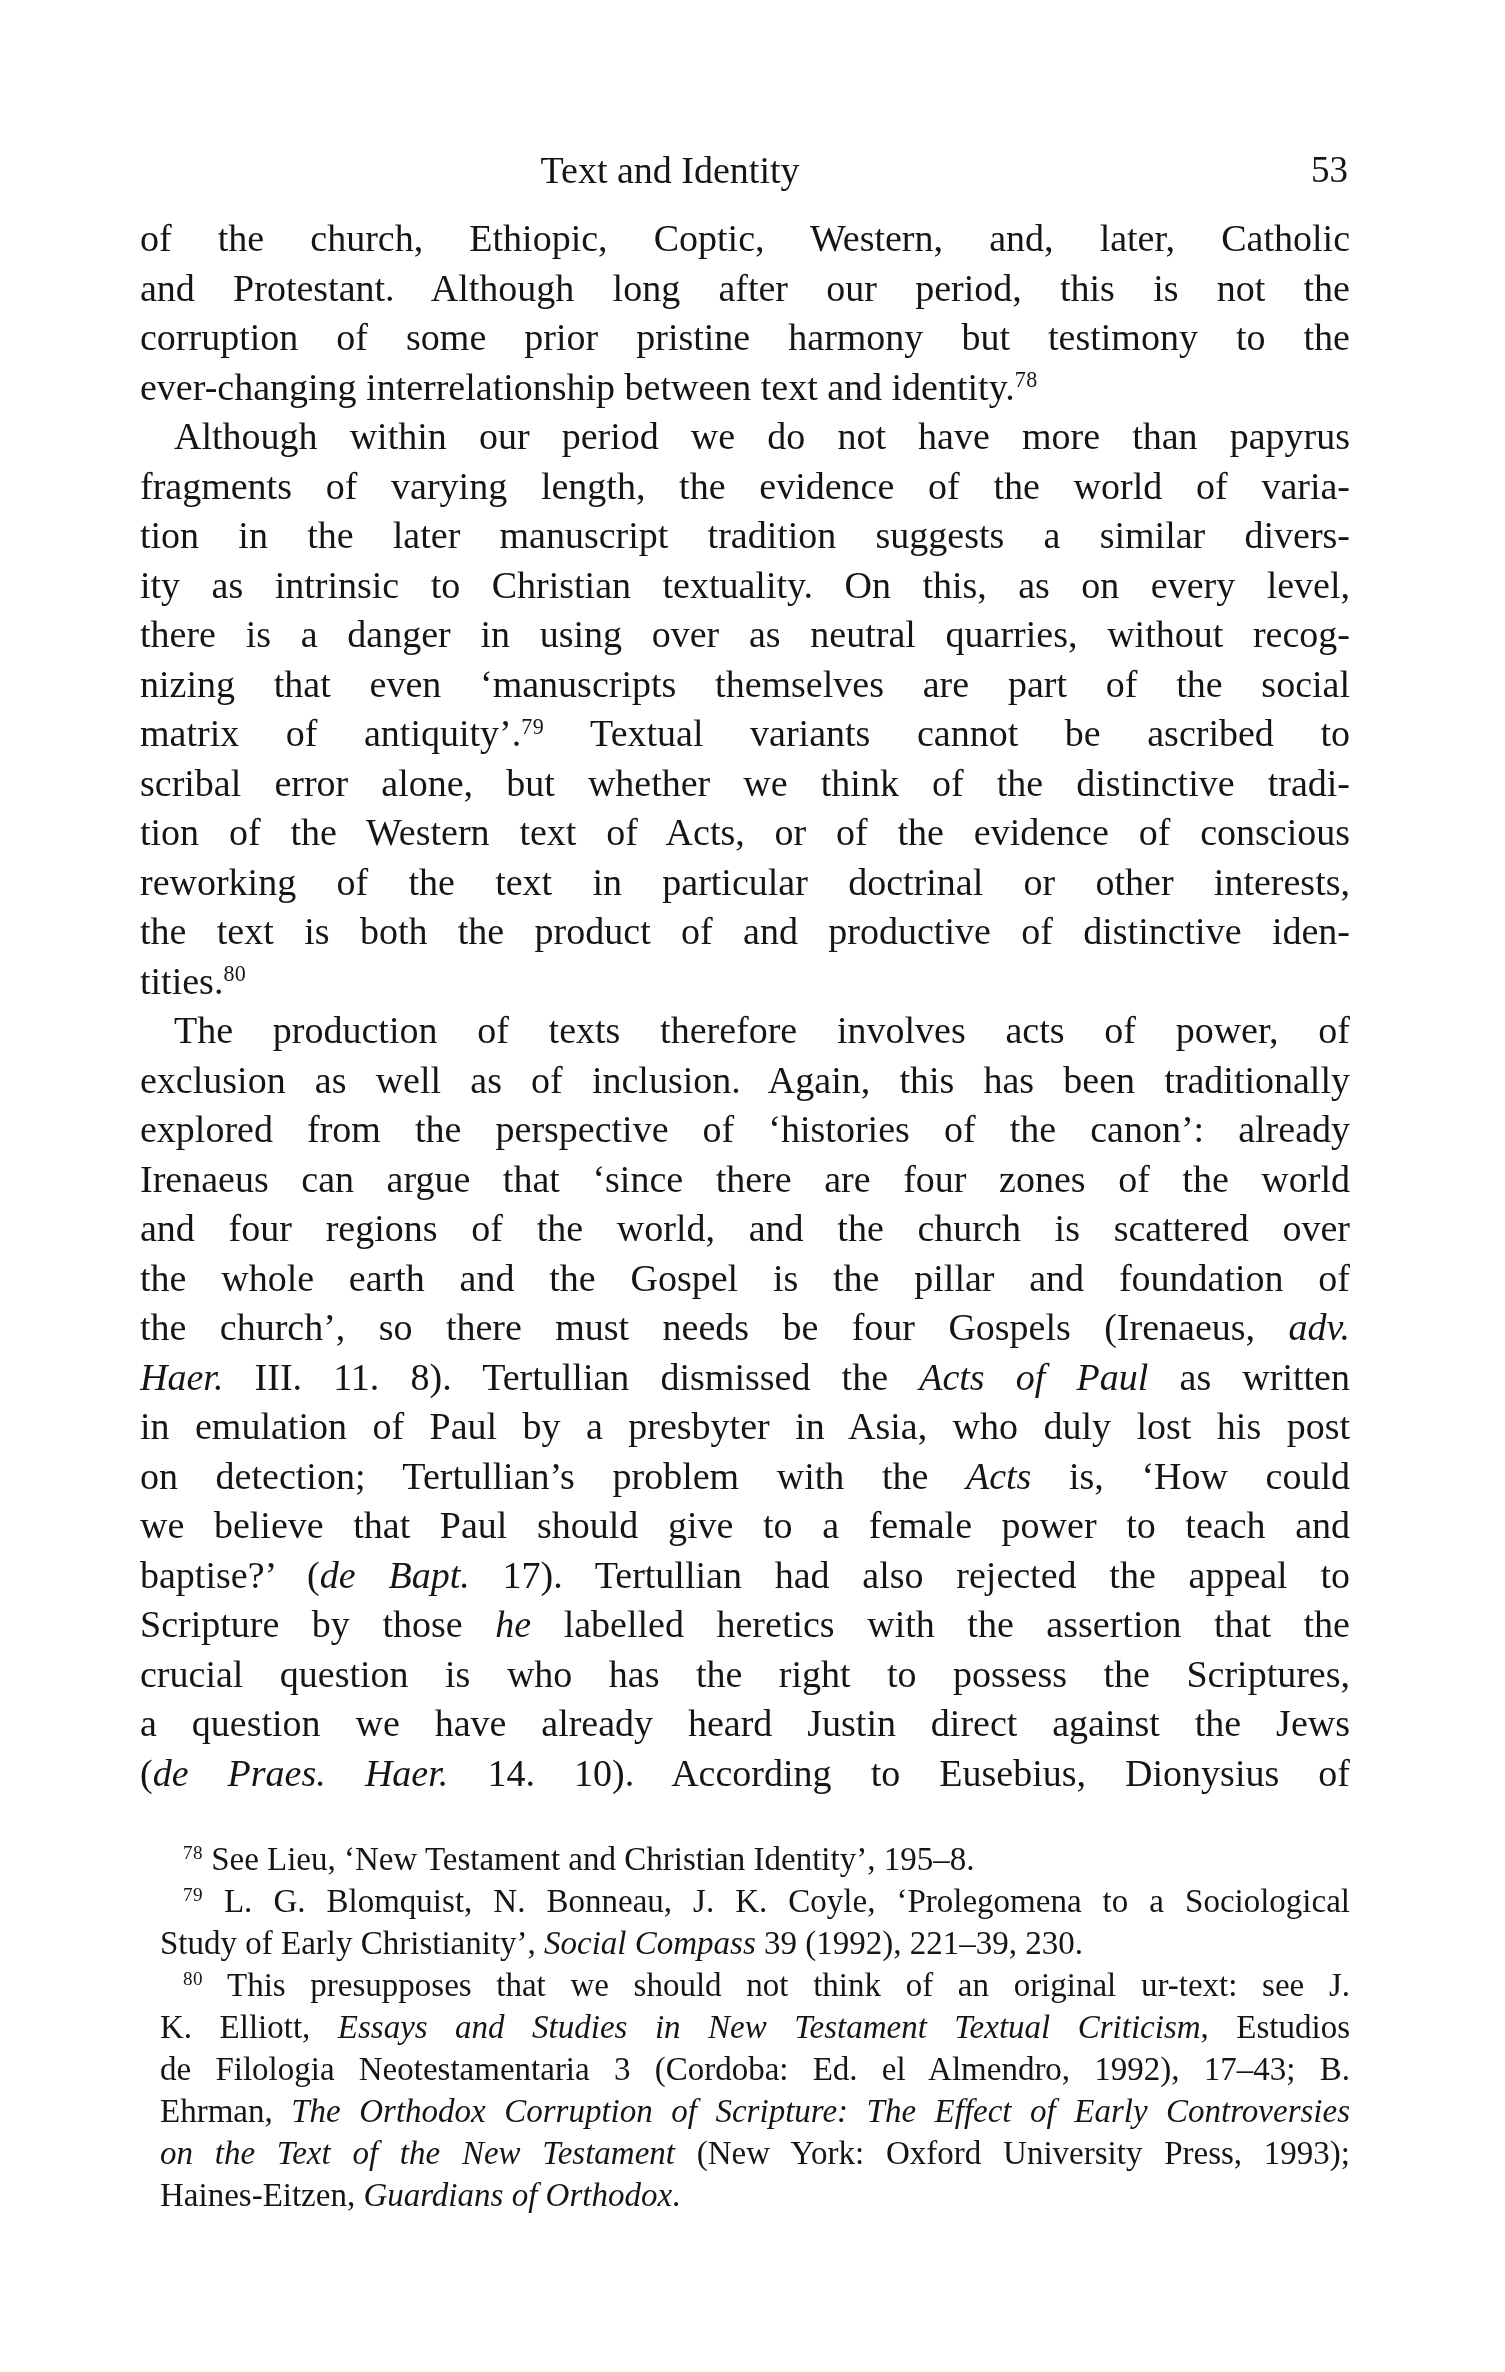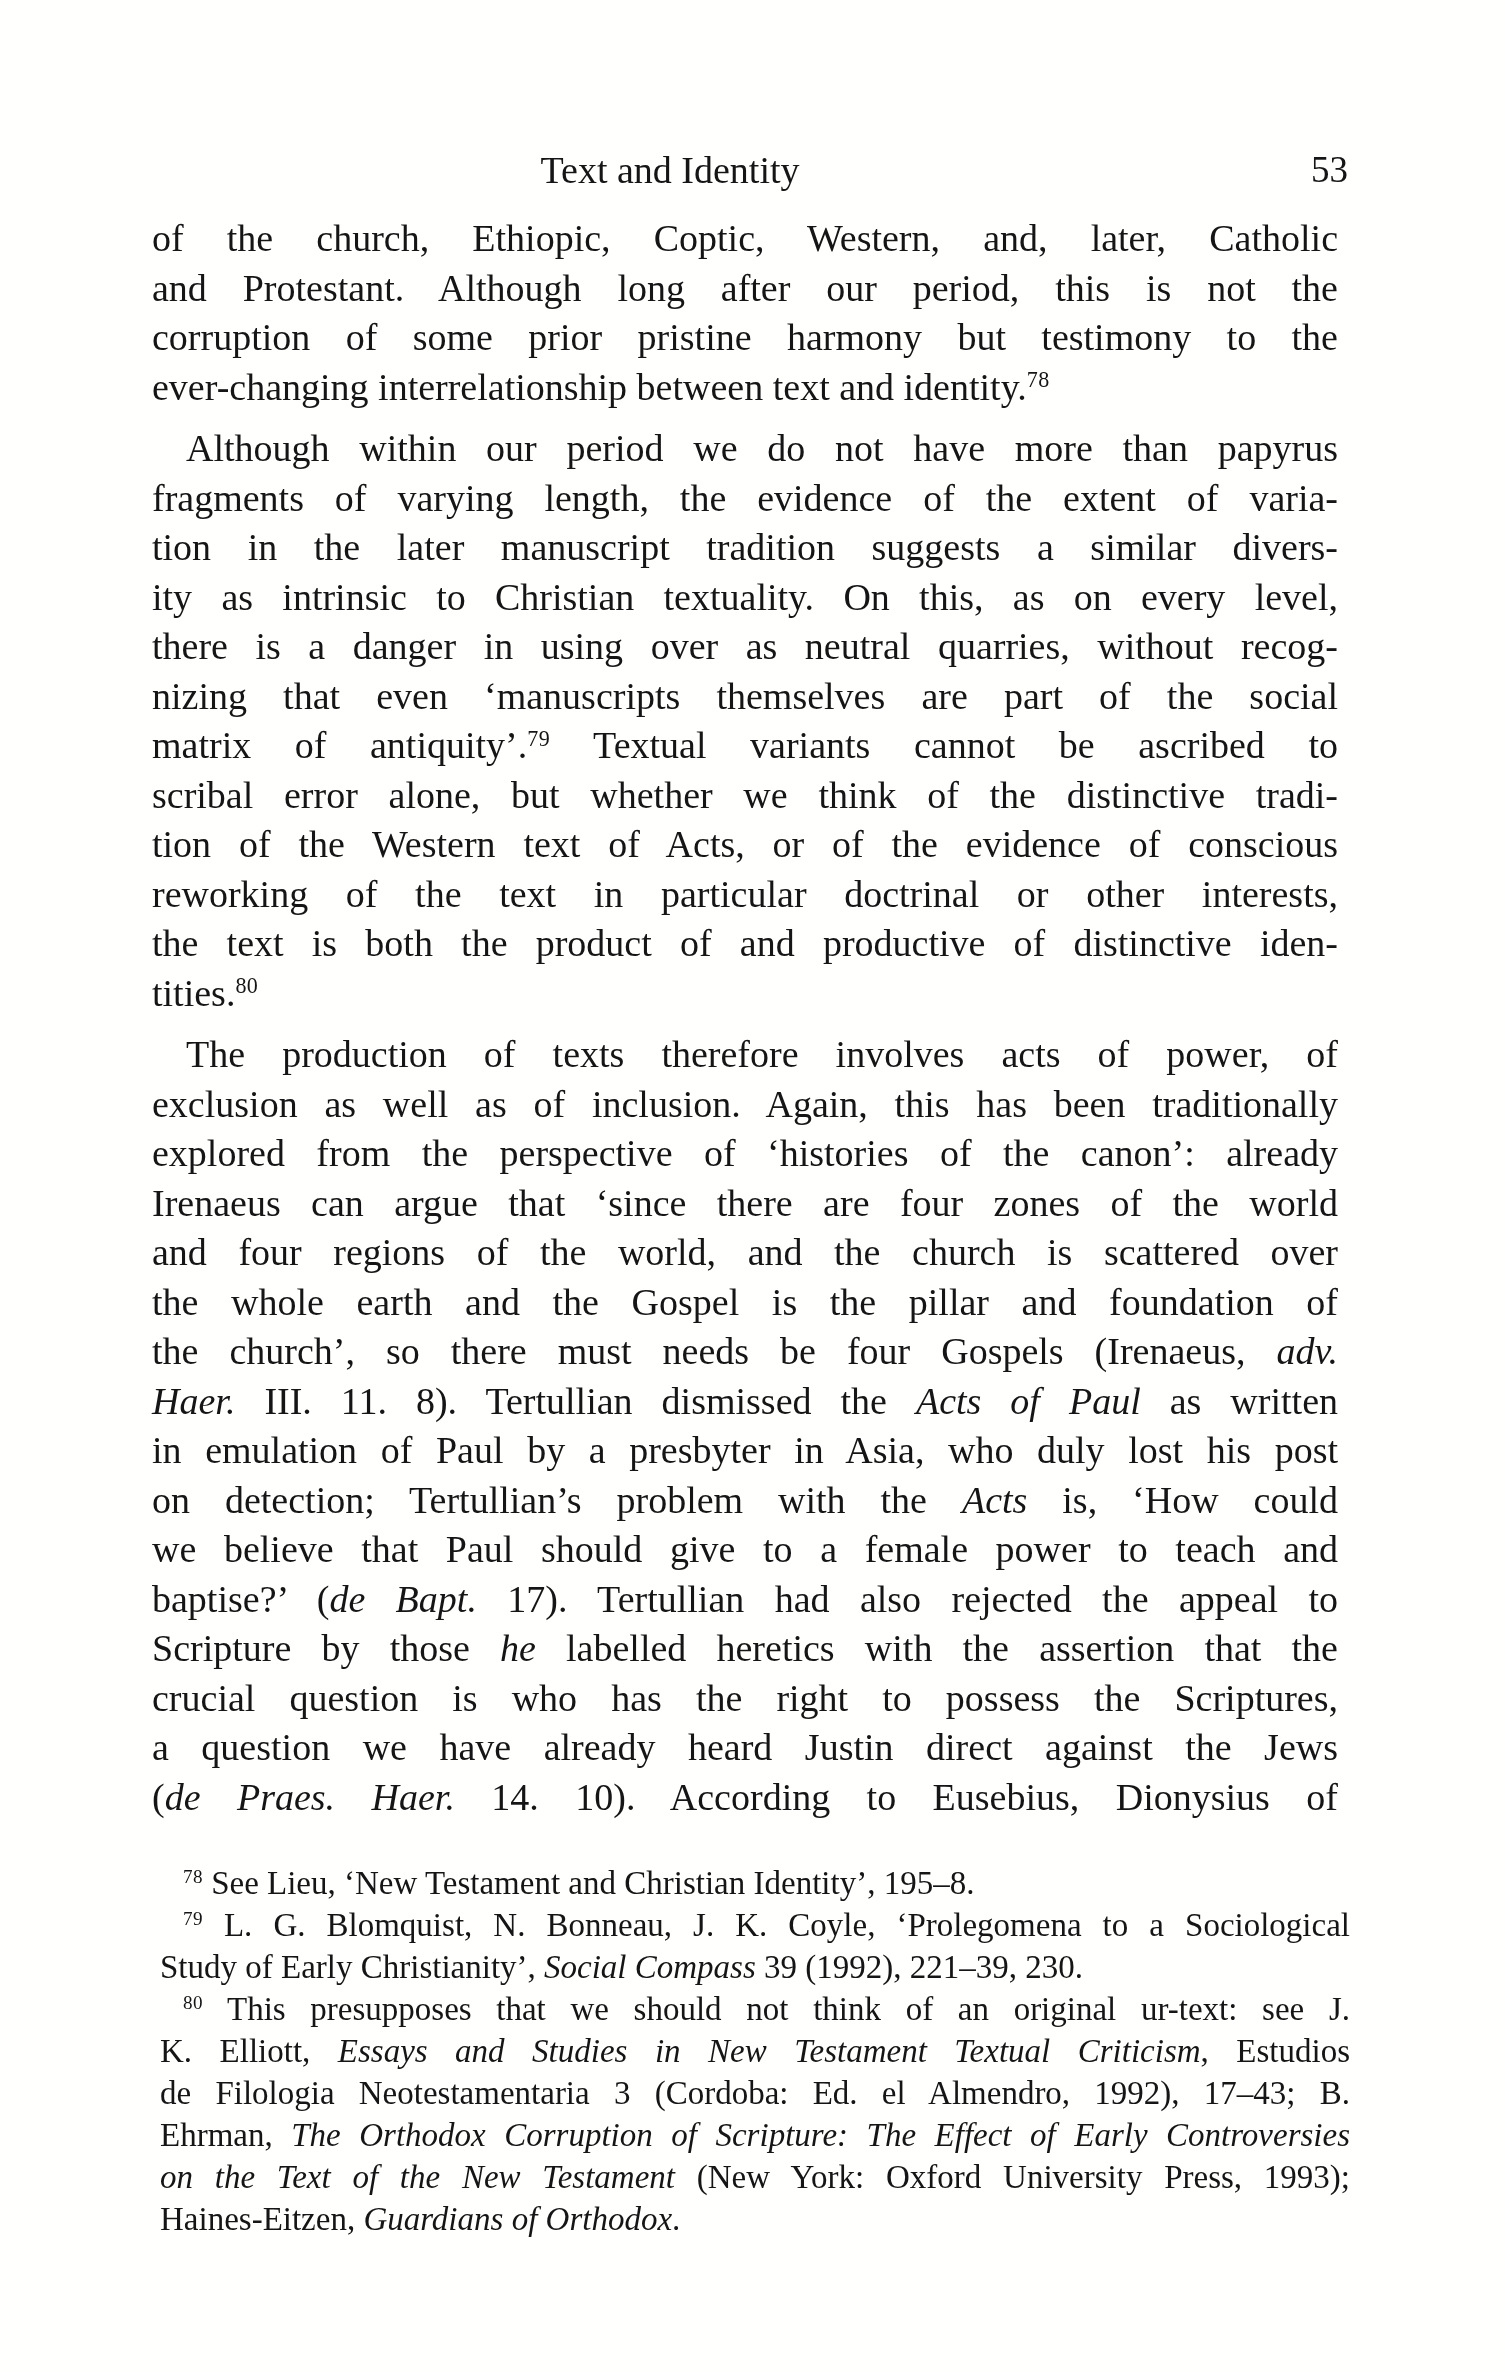--- a/index.html
+++ b/index.html
@@ -30,21 +30,21 @@
     position: absolute;
     right: 2px;
     top: 0;
     font-size: 37px;
     line-height: 44px;
   }
   .body-text {
     margin-top: 22px;
     font-size: 38px;
   }
-  .paragraph { margin: 12px; }
+  .paragraph { margin: 0; }
   .line {
     line-height: 49.5px;
     white-space: normal;
   }
   .footnotes {
     margin-top: 40px;
     font-size: 33px;
   }
   .footnotes .line { line-height: 42px; margin-left: 20px; }
   .just {
@@ -74,21 +74,21 @@
   </div>
   <div class="body-text" id="body-text">
       <div class="paragraph">
         <div class="line just"><span>of the church, Ethiopic, Coptic, Western, and, later, Catholic</span></div>
         <div class="line just"><span>and Protestant. Although long after our period, this is not the</span></div>
         <div class="line just"><span>corruption of some prior pristine harmony but testimony to the</span></div>
         <div class="line"><span>ever-changing interrelationship between text and identity.</span><sup class="fnref">78</sup></div>
       </div>
       <div class="paragraph">
         <div class="line just ind"><span>Although within our period we do not have more than papyrus</span></div>
-        <div class="line just"><span>fragments of varying length, the evidence of the extent of varia-</span></div>
+        <div class="line just"><span>fragments of varying length, the evidence of the world of varia-</span></div>
         <div class="line just"><span>tion in the later manuscript tradition suggests a similar divers-</span></div>
         <div class="line just"><span>ity as intrinsic to Christian textuality. On this, as on every level,</span></div>
         <div class="line just"><span>there is a danger in using over as neutral quarries, without recog-</span></div>
         <div class="line just"><span>nizing that even ‘manuscripts themselves are part of the social</span></div>
         <div class="line just"><span>matrix of antiquity’.</span><sup class="fnref">79</sup><span> Textual variants cannot be ascribed to</span></div>
         <div class="line just"><span>scribal error alone, but whether we think of the distinctive tradi-</span></div>
         <div class="line just"><span>tion of the Western text of Acts, or of the evidence of conscious</span></div>
         <div class="line just"><span>reworking of the text in particular doctrinal or other interests,</span></div>
         <div class="line just"><span>the text is both the product of and productive of distinctive iden-</span></div>
         <div class="line"><span>tities.</span><sup class="fnref">80</sup></div>

